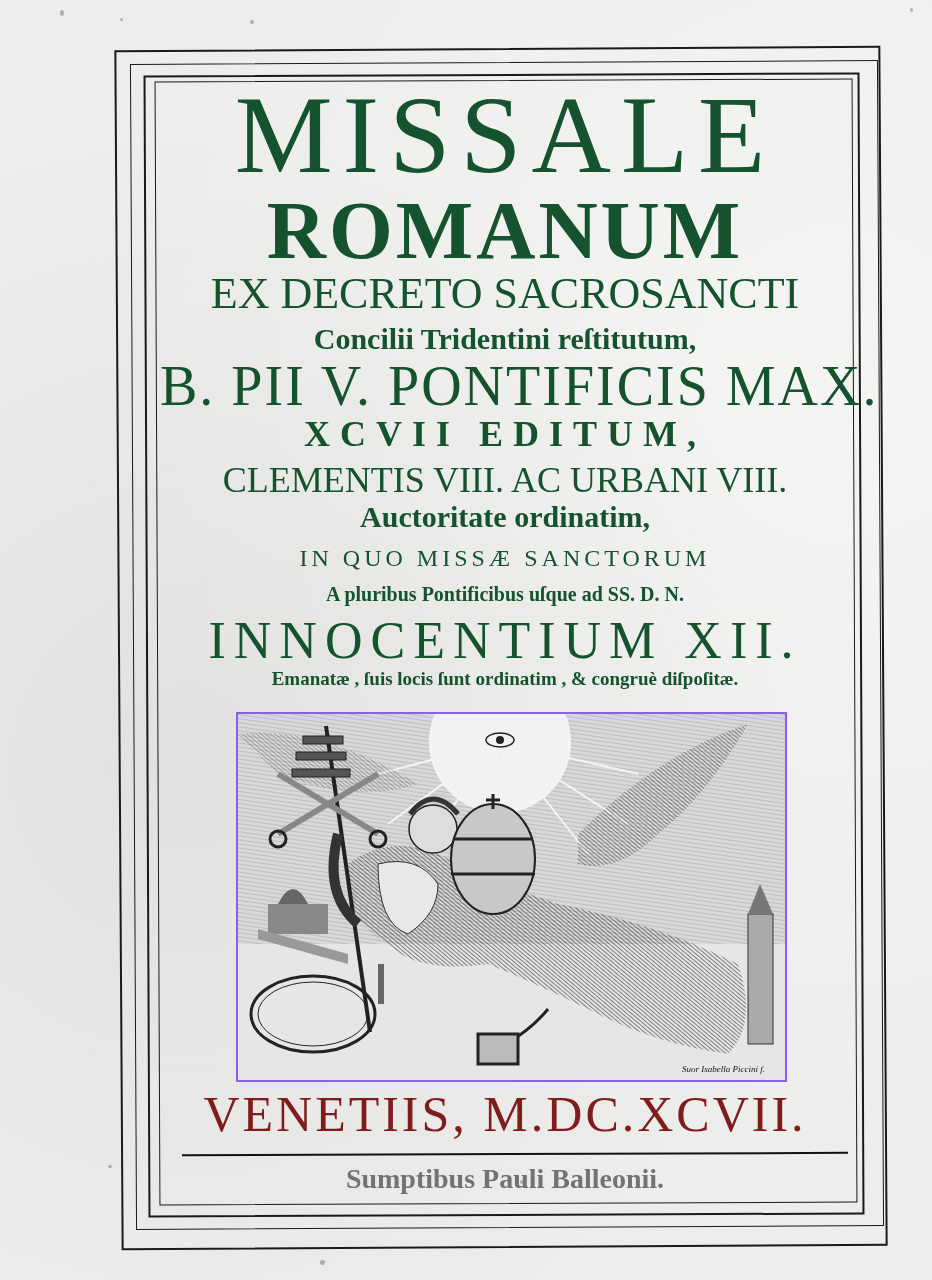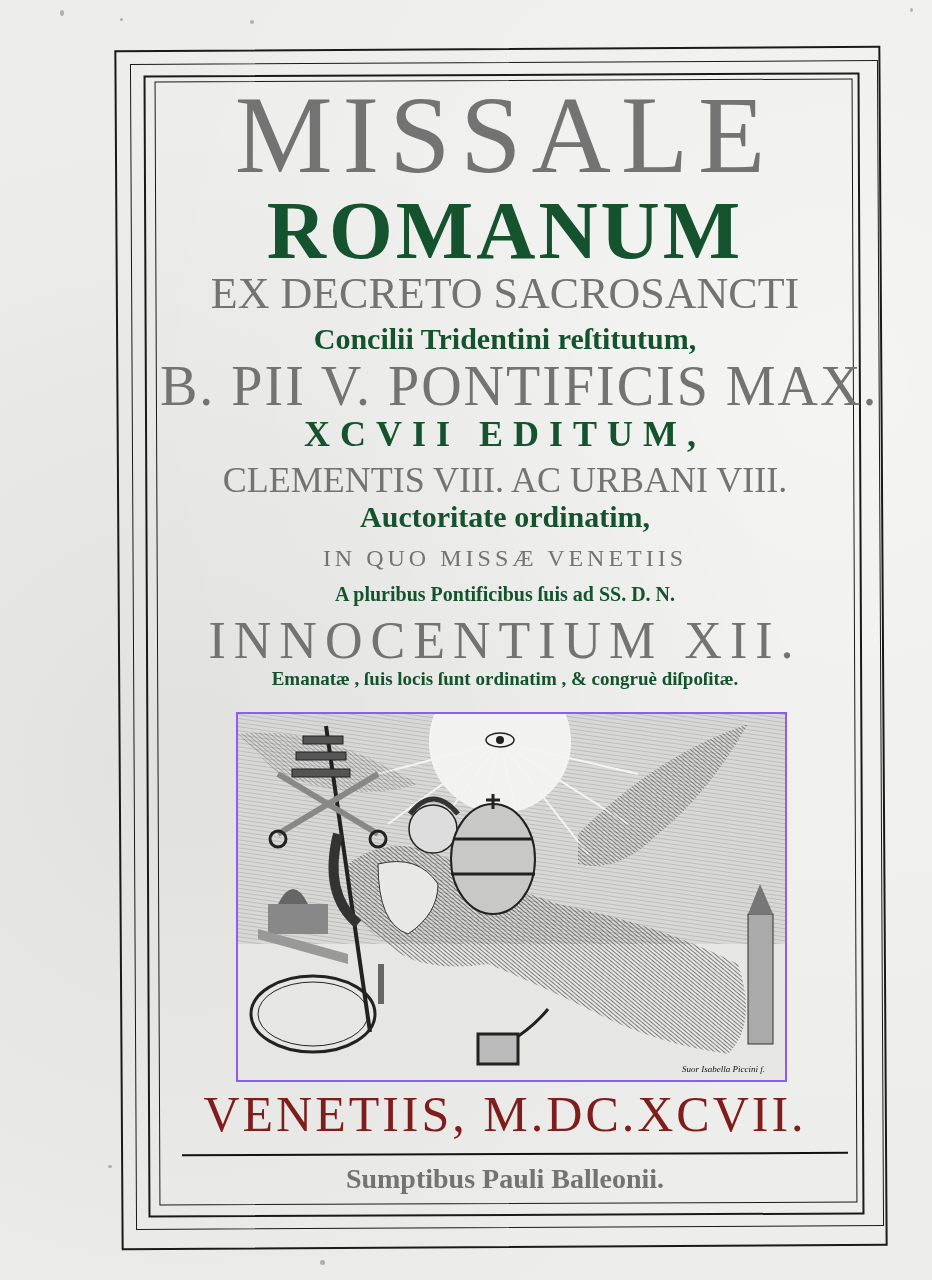--- a/index.html
+++ b/index.html
@@ -23,21 +23,21 @@
   .frame-outer-a { left: 118px; top: 48px; width: 762px; height: 1196px; transform: rotate(-0.35deg); border-width: 2px; }
   .frame-outer-b { left: 133px; top: 62px; width: 746px; height: 1164px; transform: rotate(-0.3deg); border-width: 1.5px; }
   .frame-inner-a { left: 146px; top: 74px; width: 712px; height: 1138px; transform: rotate(-0.25deg); border-width: 2px; }
   .frame-inner-b { left: 157px; top: 80px; width: 696px; height: 1122px; transform: rotate(-0.25deg); border-width: 1px; }
 
   .title-block {
     position: absolute; left: 160px; width: 690px; top: 80px;
     text-align: center; color: #111;
   }
   .line { position: absolute; left: 0; right: 0; text-align: center; white-space: nowrap; }
-  .gray { color: #737373; }
+  .gray { color: #14532d; }
   .black { color: #14532d; }
 
   .l-missale { top: 0px; font-size: 110px; letter-spacing: 10px; line-height: 110px; font-weight: normal; }
   .l-romanum { top: 110px; font-size: 82px; letter-spacing: 3px; line-height: 82px; font-weight: bold; }
   .l-ex { top: 190px; font-size: 44px; letter-spacing: 0px; line-height: 48px; }
   .l-concilii { top: 242px; font-size: 30px; line-height: 34px; font-weight: bold; }
   .l-pii { top: 282px; font-size: 56px; letter-spacing: 2px; line-height: 48px; }
   .l-jussu { top: 334px; font-size: 36px; letter-spacing: 10px; line-height: 40px; font-weight: bold; }
   .l-clementis { top: 380px; font-size: 36px; line-height: 40px; }
   .l-auctoritate { top: 420px; font-size: 30px; line-height: 34px; font-weight: bold; }
@@ -86,22 +86,22 @@
 
 <div class="title-block">
   <div class="line l-missale gray">MISSALE</div>
   <div class="line l-romanum black">ROMANUM</div>
   <div class="line l-ex gray">EX DECRETO SACROSANCTI</div>
   <div class="line l-concilii black">Concilii Tridentini reſtitutum,</div>
   <div class="line l-pii gray">B. PII V. PONTIFICIS MAX.</div>
   <div class="line l-jussu black">XCVII EDITUM,</div>
   <div class="line l-clementis gray">CLEMENTIS VIII. AC URBANI VIII.</div>
   <div class="line l-auctoritate black">Auctoritate ordinatim,</div>
-  <div class="line l-inquo gray">IN QUO MISSÆ VENETIIS</div>
-  <div class="line l-apluribus black">A pluribus Pontificibus ſuis ad SS. D. N.</div>
+  <div class="line l-inquo gray">IN QUO MISSÆ SANCTORUM</div>
+  <div class="line l-apluribus black">A pluribus Pontificibus uſque ad SS. D. N.</div>
   <div class="line l-innocentium gray">INNOCENTIUM XII.</div>
   <div class="line l-emanatae black">Emanatæ , ſuis locis ſunt ordinatim , &amp; congruè diſpoſitæ.</div>
 </div>
 
 <div class="engraving">
   <svg width="547" height="366" viewBox="0 0 547 366">
     <defs>
       <pattern id="hatch" width="4" height="4" patternUnits="userSpaceOnUse" patternTransform="rotate(8)">
         <line x1="0" y1="0" x2="4" y2="0" stroke="#777" stroke-width="0.8"></line>
       </pattern>

